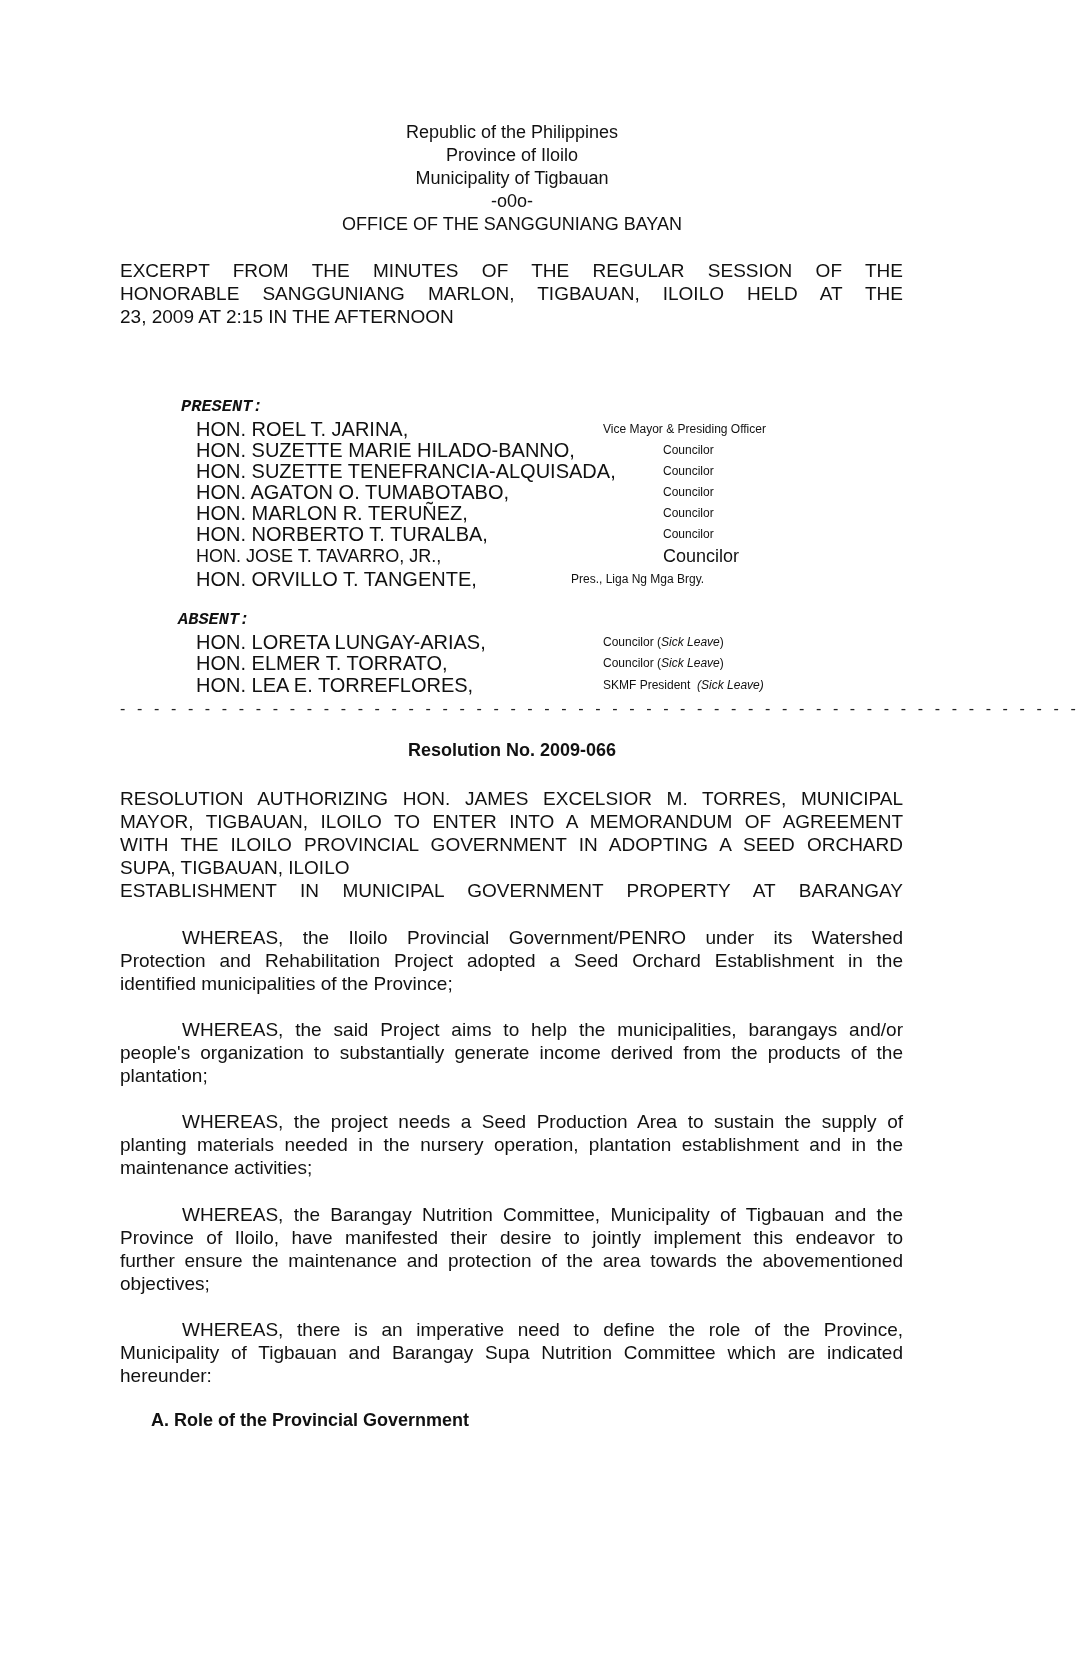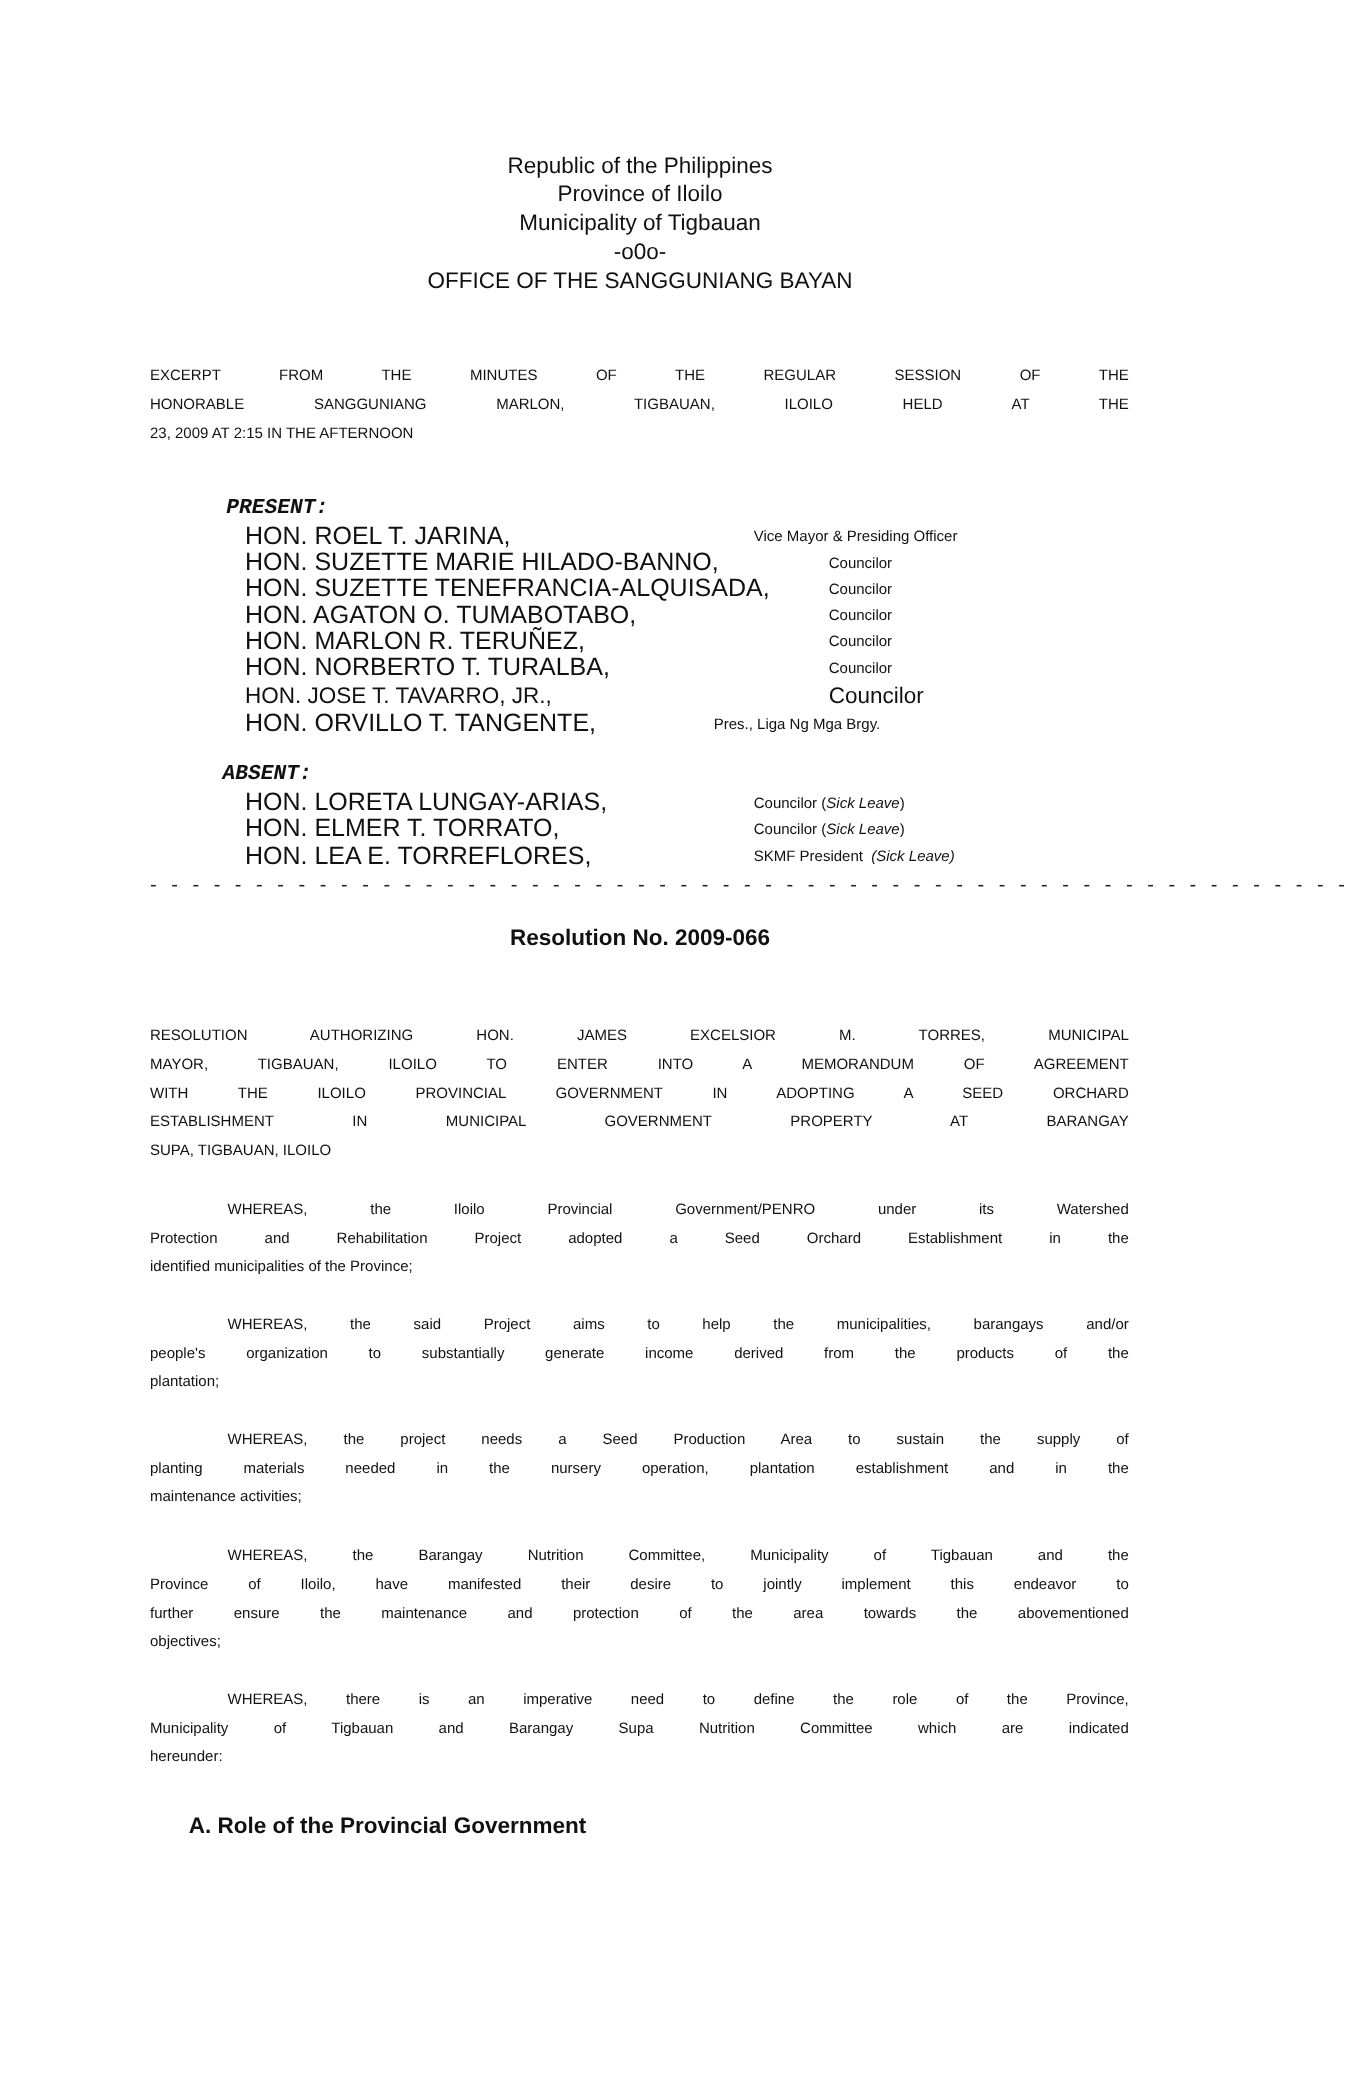--- a/index.html
+++ b/index.html
@@ -8,22 +8,22 @@
     position: absolute; left: 0; top: 0; width: 1088px; height: 1664px;
     background: #ffffff; color: #111111;
     font-family: "Liberation Sans", sans-serif;
   }
   .hdr {
     position: absolute; left: 0; width: 1024px; text-align: center;
     font-size: 18px; line-height: 23px;
   }
   .block {
     position: absolute; left: 120px; width: 783px;
-    font-size: 12px; line-height: 23px;
-    text-align: justify; text-align-last: left; margin-top: 30px;
+    font-size: 19px; line-height: 23px;
+    text-align: justify; text-align-last: left;
   }
   .block .ln { display: block; text-align: justify; text-align-last: justify; white-space: nowrap; }
   .block .ln.last { text-align-last: left; }
   .roster-title {
     position: absolute; font-weight: bold; font-style: italic;
     font-size: 17px;
     font-family: Liberation Mono, monospace;
   }
   .row { position: absolute; left: 196px; font-size: 20px; line-height: 21px; white-space: nowrap; }
   .row.big { font-size: 18px; text-align: right; }
@@ -31,21 +31,21 @@
   .role.big { font-size: 18px; }
   .sep {
     position: absolute; left: 120px; top: 700px; font-size: 16px; letter-spacing: 3.6px;
     white-space: nowrap; color: #222;
   }
   .reso-title {
     position: absolute; left: 0; width: 1024px; top: 740px; text-align: center;
     font-weight: bold; font-size: 18px;
   }
   .section-a {
-    position: absolute; left: 151px; top: 1410px; font-weight: bold; font-size: 18px; margin-top: 40px;
+    position: absolute; left: 151px; top: 1410px; font-weight: bold; font-size: 18px;
   }
   .indent { display: inline-block; width: 62px; }
 </style>
 </head>
 <body>
 
 <div class="page">
 
   <div class="hdr" style="top:121px">Republic of the Philippines</div>
   <div class="hdr" style="top:144px">Province of Iloilo</div>
@@ -97,22 +97,22 @@
   <div class="role" style="left:603px; top:675px; white-space:pre"><span>SKMF President  </span><i>(Sick Leave)</i><span></span></div>
 
   <div class="sep">- - - - - - - - - - - - - - - - - - - - - - - - - - - - - - - - - - - - - - - - - - - - - - - - - - - - - - - - - - - - - -</div>
 
   <div class="reso-title">Resolution No. 2009-066</div>
 
   <div class="block" style="top:787px">
     <span class="ln">RESOLUTION AUTHORIZING HON. JAMES EXCELSIOR M. TORRES, MUNICIPAL</span>
     <span class="ln">MAYOR, TIGBAUAN, ILOILO TO ENTER INTO A MEMORANDUM OF AGREEMENT</span>
     <span class="ln">WITH THE ILOILO PROVINCIAL GOVERNMENT IN ADOPTING A SEED ORCHARD</span>
+    <span class="ln last">SUPA, TIGBAUAN, ILOILO</span>
     <span class="ln">ESTABLISHMENT IN MUNICIPAL GOVERNMENT PROPERTY AT BARANGAY</span>
-    <span class="ln last">SUPA, TIGBAUAN, ILOILO</span>
   </div>
 
   <div class="block" style="top:926px">
     <span class="ln"><span class="indent"></span><span>WHEREAS, the Iloilo Provincial Government/PENRO under its Watershed</span></span>
     <span class="ln">Protection and Rehabilitation Project adopted a Seed Orchard Establishment in the</span>
     <span class="ln last">identified municipalities of the Province;</span>
   </div>
 
   <div class="block" style="top:1018px">
     <span class="ln"><span class="indent"></span><span>WHEREAS, the said Project aims to help the municipalities, barangays and/or</span></span>

